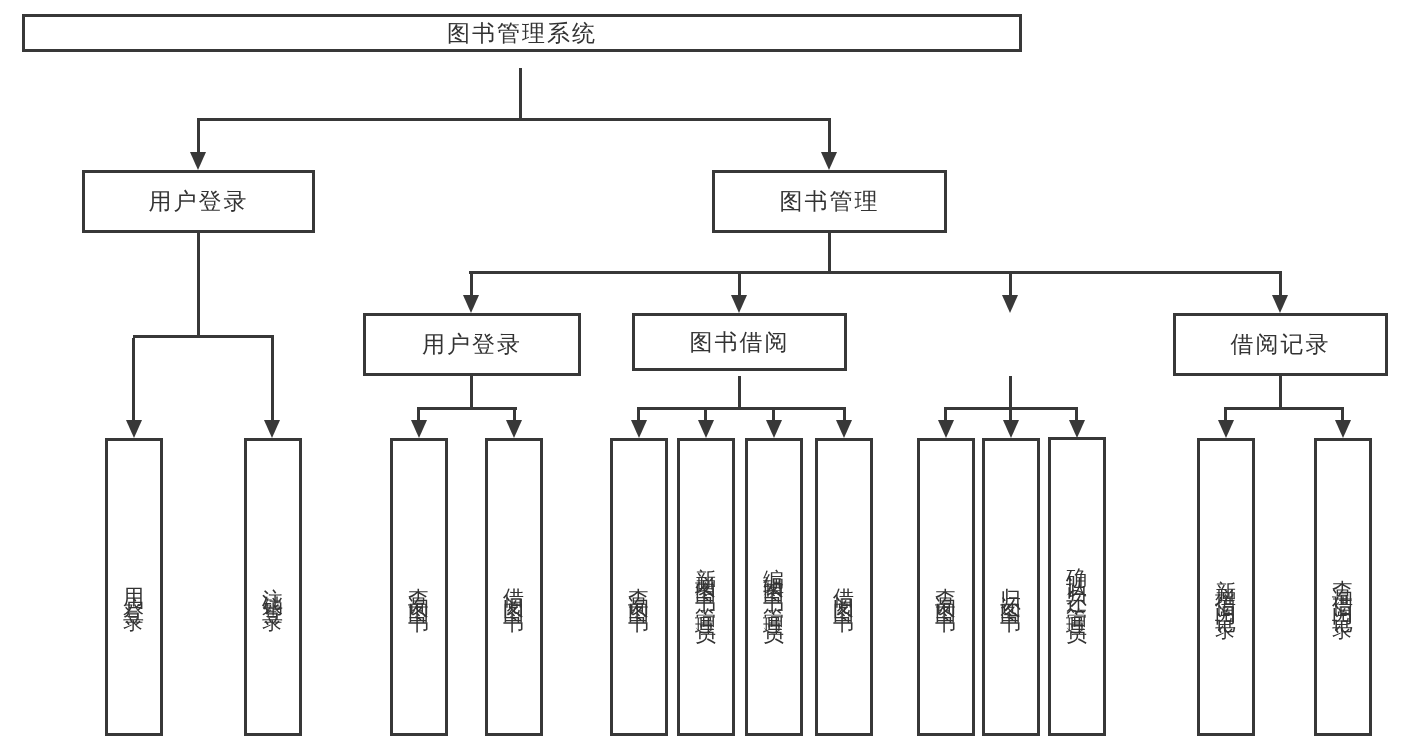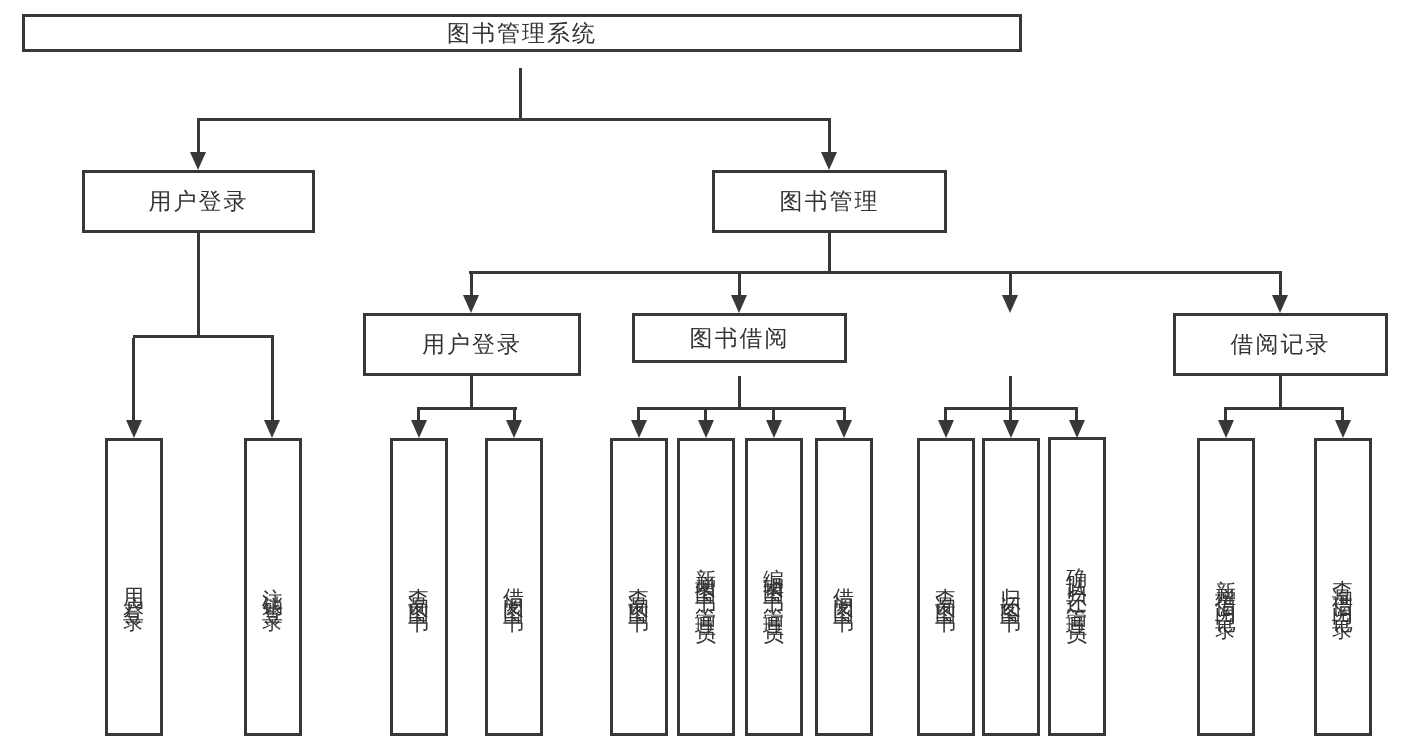--- a/index.html
+++ b/index.html
@@ -90,21 +90,21 @@
   <div class="vline" style="left:738px;top:274px;width:3px;height:22px;"></div>
   <div class="arrow" style="left:731px;top:295px;"></div>
   <div class="vline" style="left:1009px;top:274px;width:3px;height:22px;"></div>
   <div class="arrow" style="left:1002px;top:295px;"></div>
   <div class="vline" style="left:1279px;top:274px;width:3px;height:22px;"></div>
   <div class="arrow" style="left:1272px;top:295px;"></div>
 
   <div class="box" style="left:363px;top:313px;width:218px;height:63px;">
     <span>用户登录</span>
   </div>
-  <div class="box" style="left:632px;top:313px;width:215px;height:50px;">
+  <div class="box" style="left:632px;top:313px;width:215px;height:58px;">
     <span>图书借阅</span>
   </div>
   <div class="box" style="left:1173px;top:313px;width:215px;height:63px;">
     <span>借阅记录</span>
   </div>
 
   <div class="vline" style="left:470px;top:376px;width:3px;height:33px;"></div>
   <div class="hline" style="left:417px;top:407px;width:100px;height:3px;"></div>
   <div class="vline" style="left:417px;top:410px;width:3px;height:10px;"></div>
   <div class="arrow" style="left:411px;top:420px;"></div>

